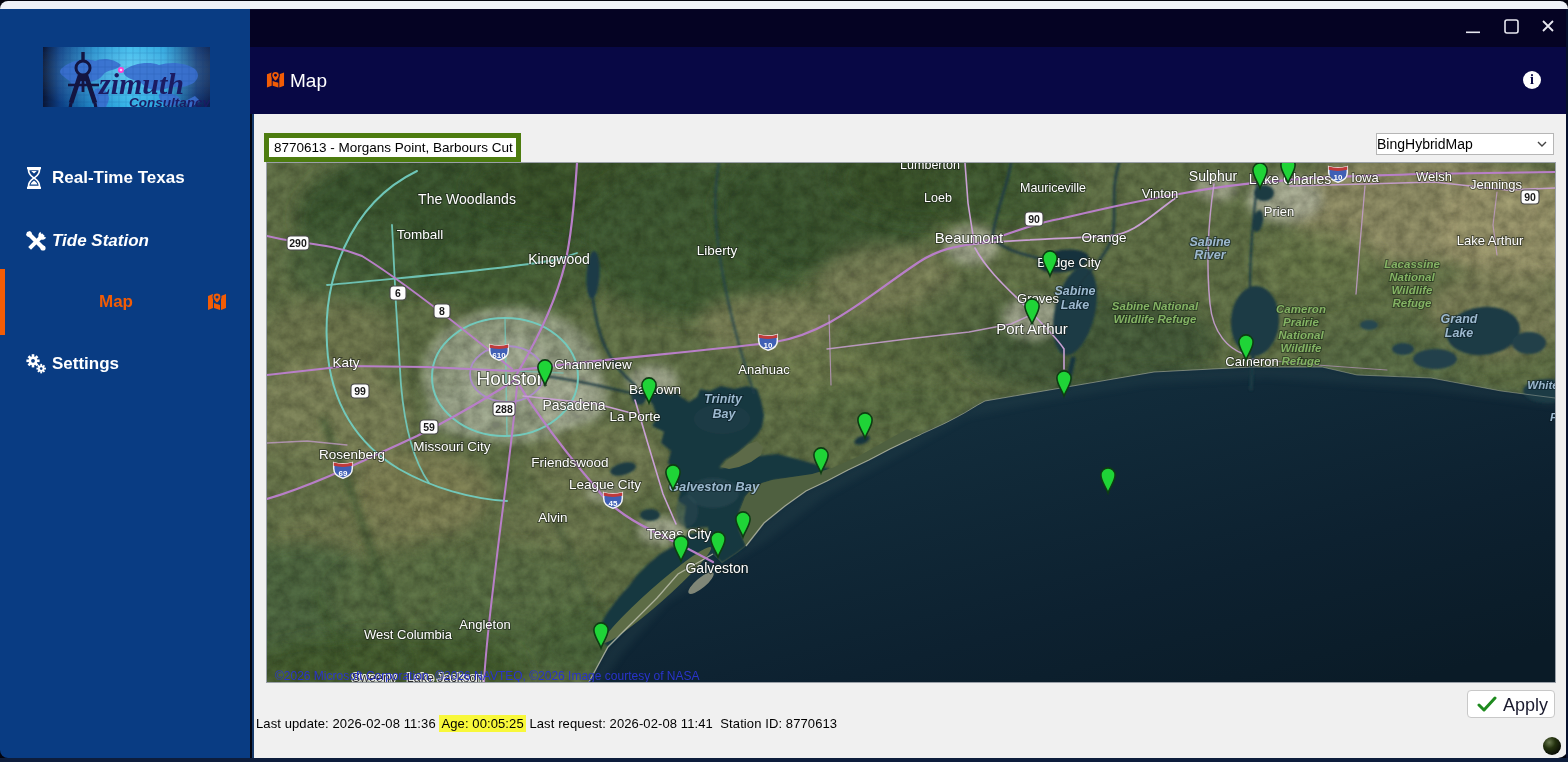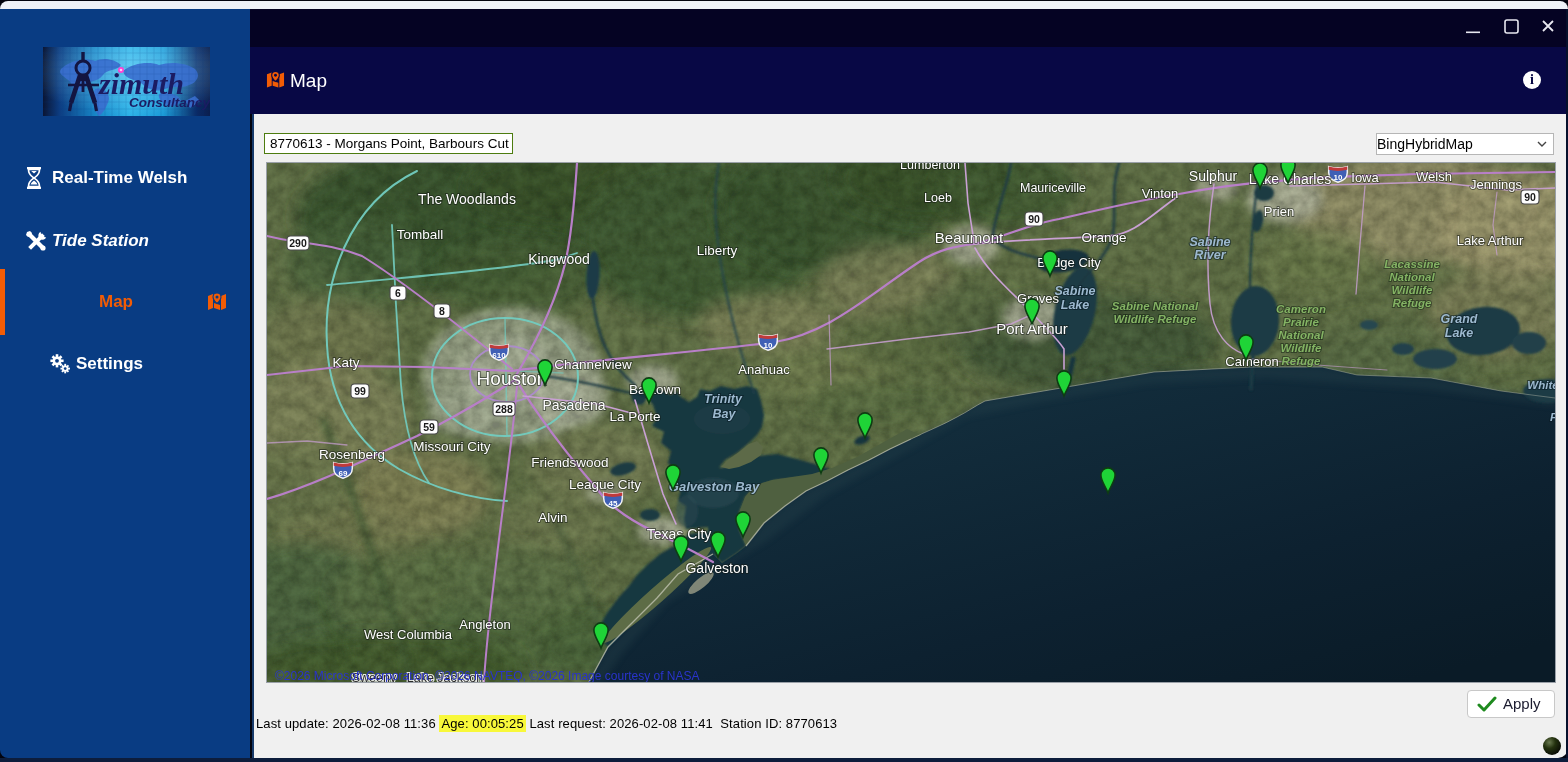--- a/index.html
+++ b/index.html
@@ -8,32 +8,32 @@
   #win{position:absolute;left:0;top:0;width:1568px;height:762px;}
   #topstrip{position:absolute;left:0;top:1px;width:1568px;height:8px;background:#eef2f8;border-radius:9px 9px 0 0;}
   #sidebar{position:absolute;left:0;top:9px;width:250px;height:749px;background:#093c83;border-radius:0 0 0 8px;}
   #titlebar{position:absolute;left:250px;top:9px;width:1316px;height:38px;background:#050323;}
   #header{position:absolute;left:250px;top:47px;width:1316px;height:67px;background:#080845;}
   #content{position:absolute;left:252px;top:114px;width:1314px;height:644px;background:#f0f0f0;border-left:2px solid #173a6a;border-radius:0 0 10px 0;}
   #botstrip{position:absolute;left:0;top:758px;width:1568px;height:4px;background:#0d1d3c;}
   #rightedge{position:absolute;left:1566px;top:9px;width:2px;height:749px;background:#06102c;}
 
   
-  #logo{position:absolute;left:43px;top:47px;width:167px;height:69px;overflow:hidden;text-align:right;}
+  #logo{position:absolute;left:43px;top:47px;width:167px;height:60px;overflow:hidden;text-align:right;}
   .mitem{position:absolute;left:0;width:250px;height:40px;color:#fff;font-weight:bold;font-size:17px;}
   .mico{position:absolute;left:26px;top:50%;transform:translateY(-50%);}
   .mtxt{position:absolute;left:52px;top:50%;transform:translateY(-50%);}
   #htitle{position:absolute;left:290px;top:70px;color:#fff;font-size:19px;}
   #hinfo{position:absolute;left:1523px;top:71px;width:18px;height:18px;border-radius:50%;background:#fff;}
 
   
-  #stbox{position:absolute;left:264px;top:133px;width:242px;height:19px;background:#fff;border:1px solid #4d7c0f;font-size:13.5px;color:#000;line-height:20px;padding-left:5px;white-space:nowrap;overflow:hidden;}
+  #stbox{position:absolute;left:264px;top:133px;width:242px;height:19px;background:#fff;border:5px solid #4d7c0f;font-size:13.5px;color:#000;line-height:20px;padding-left:5px;white-space:nowrap;overflow:hidden;}
   #ddl{position:absolute;left:1376px;top:133px;width:176px;height:20px;background:#fff;border:1px solid #b6b6b6;font-size:14px;color:#000;line-height:20px;padding-left:0;}
   #map{position:absolute;left:266px;top:162px;width:1288px;height:519px;overflow:hidden;border:1px solid #9aa0a8;}
-  #applybtn{position:absolute;left:1467px;top:690px;width:86px;height:26px;background:#fff;border:1px solid #c8c8c8;border-radius:4px;font-size:15px;color:#1a1a2e;}
+  #applybtn{position:absolute;left:1467px;top:690px;width:86px;height:26px;background:#fff;border:1px solid #c8c8c8;border-radius:4px;font-size:18px;color:#1a1a2e;}
   #status{position:absolute;left:256px;top:716px;font-size:13px;color:#000;letter-spacing:0.1px;}
   #sphere{position:absolute;left:1543px;top:737px;width:18px;height:18px;border-radius:50%;
      background:radial-gradient(circle at 35% 30%, #6a7a50 0%, #24320f 35%, #0a0d05 75%);}
   .hl{background:#f8f83a;padding:1px 2px;}
 </style>
 </head>
 <body>
 <div id="win">
   <div id="topstrip"></div>
   <div id="sidebar"></div>
@@ -99,42 +99,42 @@
     </svg>
   </div>
 
   <div class="mitem" style="top:158px;">
     <svg class="mico" width="16" height="22" viewBox="0 0 16 22">
       <path d="M1,1 H15 M1,21 H15" stroke="#fff" stroke-width="2.4"></path>
       <path d="M2.5,2.5 C2.5,8 6,9.5 8,11 C10,12.5 13.5,14 13.5,19.5 H2.5 C2.5,14 6,12.5 8,11 C10,9.5 13.5,8 13.5,2.5 Z" fill="none" stroke="#fff" stroke-width="1.7"></path>
       <path d="M4.5,17.5 C5.5,15 7,14.5 8,13.5 C9,14.5 10.5,15 11.5,17.5 Z" fill="#fff"></path>
       <path d="M8,6.5 L10.8,4 H5.2 Z" fill="#fff"></path>
     </svg>
-    <span class="mtxt">Real-Time Welsh</span>
+    <span class="mtxt">Real-Time Texas</span>
     </div>
   <div class="mitem" style="top:221px;font-style:italic;">
     <svg class="mico" width="21" height="20" viewBox="0 0 21 20">
       <path d="M2.2,5.2 L5.2,2.2 L19,16 L16,19 Z" fill="#fff"></path>
       <path d="M1,1 L4,0 L6,2 L5,5 L2,6 L0,4 Z" fill="#fff"></path>
       <path d="M16,2.2 L18.8,5 L5,18.8 L2.2,16 Z" fill="#fff"></path>
       <path d="M14.5,0.8 A4.2,4.2 0 1 0 20.2,6.5 L17.5,5.8 L15.2,3.5 Z" fill="#fff"></path>
       <circle cx="17" cy="17" r="2.6" fill="#fff"></circle>
     </svg>
     <span class="mtxt">Tide Station</span>
     </div>
   <div class="mitem" style="top:282px;color:#f25c05;">
      <span style="position:absolute;left:99px;top:50%;transform:translateY(-50%);">Map</span>
      <svg style="position:absolute;left:207px;top:50%;transform:translateY(-50%);" width="20" height="18" viewBox="0 0 20 18">
        <path d="M1,3 L6,1 L6,15 L1,17 Z M7,1 L13,3 L13,8 L7,6 Z M14,3 L19,1 L19,15 L14,17 Z M7,10 L13,12 L13,17 L7,15 Z" fill="#f25c05"></path>
        <path d="M10,0 C7.7,0 6,1.8 6,4 C6,6.8 10,10.5 10,10.5 C10,10.5 14,6.8 14,4 C14,1.8 12.3,0 10,0 Z" fill="#f25c05" stroke="#0a3c83" stroke-width="1.1"></path>
        <circle cx="10" cy="4" r="1.5" fill="#0a3c83"></circle>
      </svg>
   </div>
   <div class="abs" style="left:0;top:269px;width:5px;height:66px;background:#f25c05;"></div>
-  <div class="mitem" style="top:344px;margin-left:24px;">
+  <div class="mitem" style="top:344px;">
     <svg class="mico" width="21" height="20" viewBox="0 0 21 20">
       <g fill="#fff">
         <g transform="translate(7,6.8)">
           <g id="teeth">
               <rect x="-1.3" y="-6.6" width="2.6" height="3"></rect>
               <rect x="-1.3" y="3.6" width="2.6" height="3"></rect>
               <rect x="-6.6" y="-1.3" width="3" height="2.6"></rect>
               <rect x="3.6" y="-1.3" width="3" height="2.6"></rect>
           <g transform="rotate(45)">
                 <rect x="-1.3" y="-6.4" width="2.6" height="3"></rect>

